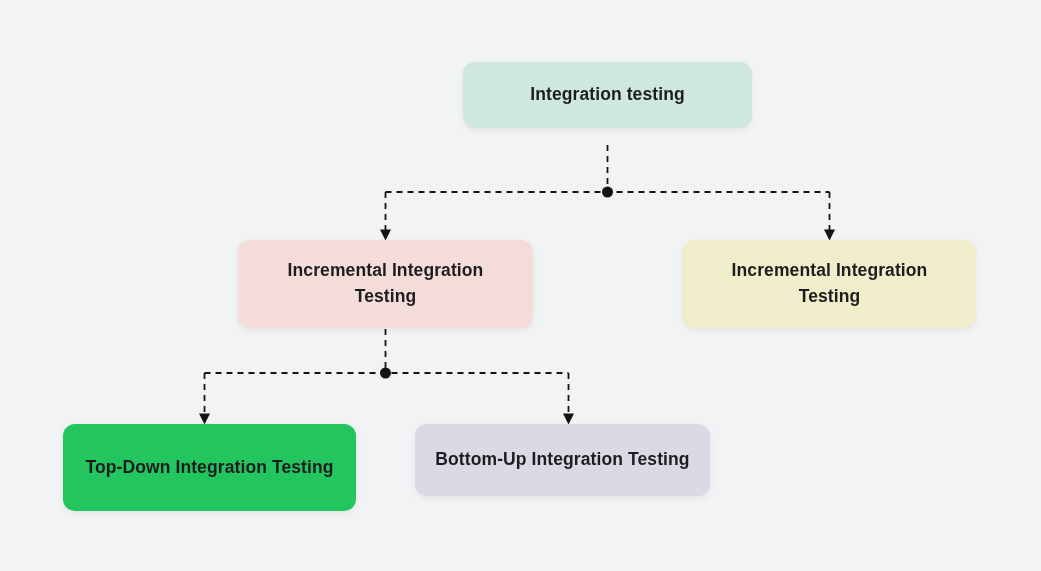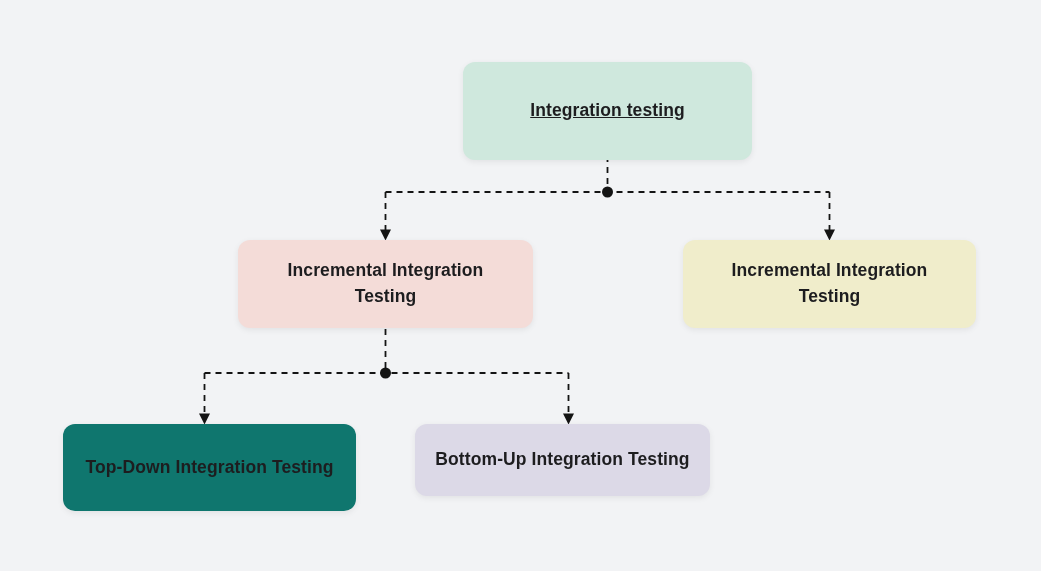--- a/index.html
+++ b/index.html
@@ -46,21 +46,21 @@
     justify-content: center;
     text-align: center;
     padding: 8px 20px;
     font-size: 17.5px;
     font-weight: 600;
     line-height: 1.48;
     color: var(--text-color, #1d1d1f);
     box-shadow: 0 2px 6px rgba(0,0,0,0.07);
     letter-spacing: 0.1px;
   }
-  .node-root        { left: 463px; top: 62px;  width: 289px; height: 98px; text-decoration: underline; }
+  .node-root        { left: 463px; top: 62px;  width: 289px; height: 66px; }
   .node-inc-left    { left: 238px; top: 240px; width: 295px; height: 88px; }
   .node-inc-right   { left: 683px; top: 240px; width: 293px; height: 88px; }
   .node-top-down    { left: 63px;  top: 424px; width: 293px; height: 87px; }
   .node-bottom-up   { left: 415px; top: 424px; width: 295px; height: 72px; }
 </style>
 </head>
 <body>
 
 <div class="canvas">
 
@@ -86,17 +86,17 @@
     <path class="edge-line" d="M 568.5 373 L 568.5 414"></path>
     <polygon class="arrowhead" points="563,413.5 574,413.5 568.5,424.5"></polygon>
   </svg>
 
   <div class="node node-root" style="background-color: rgb(207, 232, 221);">Integration testing</div>
 
   <div class="node node-inc-left" style="background-color: rgb(244, 220, 216);">Incremental Integration Testing</div>
 
   <div class="node node-inc-right" style="background-color: rgb(240, 237, 203);">Incremental Integration Testing</div>
 
-  <div class="node node-top-down" style="background-color: #0f766e;">Top-Down Integration Testing</div>
+  <div class="node node-top-down" style="background-color: #22c55e;">Top-Down Integration Testing</div>
 
   <div class="node node-bottom-up" style="background-color: rgb(220, 217, 231);">Bottom-Up Integration Testing</div>
 
 </div>
 
 </body></html>

